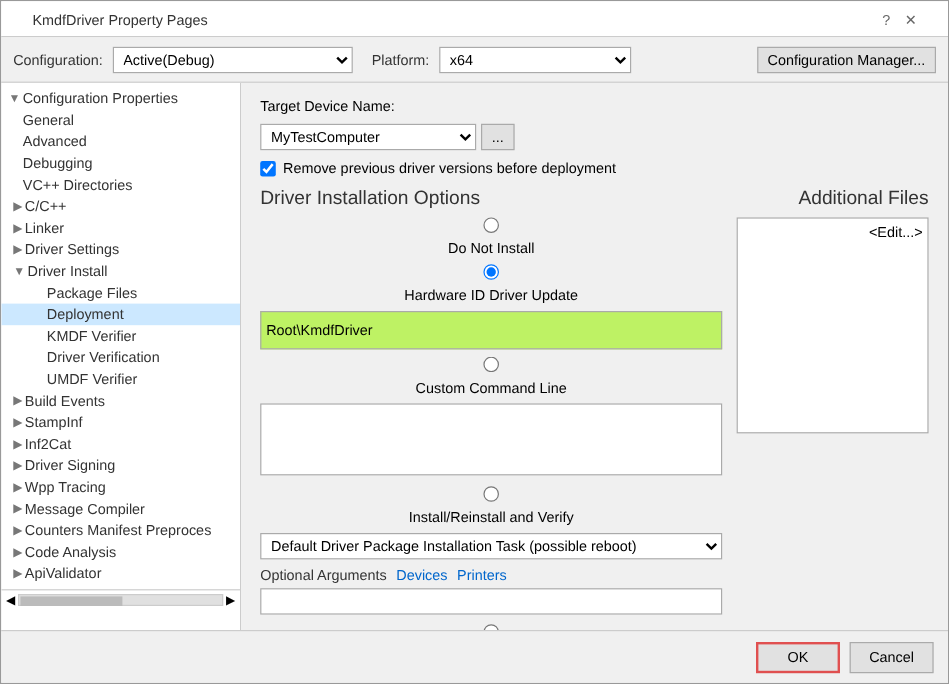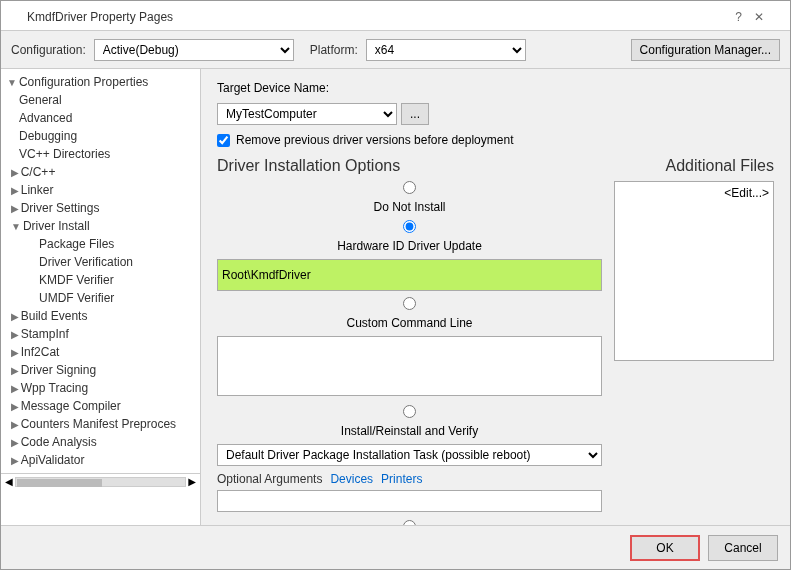--- a/index.html
+++ b/index.html
@@ -355,27 +355,30 @@
 
       <div class="tree-section-header tree-indent-1" style="padding-left:10px;">
         <span class="tree-expand">▼</span>
         <span>Driver Install</span>
       </div>
 
       <div class="tree-item tree-indent-3" style="padding-left:38px;">
         <span>Package Files</span>
       </div>
 
+      <div class="tree-item tree-indent-3 selected" style="padding-left:38px;">
+        <span>Deployment</span>
+      </div>
+
+      <div class="tree-item tree-indent-3" style="padding-left:38px;">
+        <span>KMDF Verifier</span>
+      </div>
 
       <div class="tree-item tree-indent-3" style="padding-left:38px;">
         <span>Driver Verification</span>
-      </div>
-
-      <div class="tree-item tree-indent-3" style="padding-left:38px;">
-        <span>KMDF Verifier</span>
       </div>
 
       <div class="tree-item tree-indent-3" style="padding-left:38px;">
         <span>UMDF Verifier</span>
       </div>
 
       <div class="tree-section-header tree-indent-1" style="padding-left:10px;">
         <span class="tree-expand">▶</span>
         <span>Build Events</span>
       </div>

